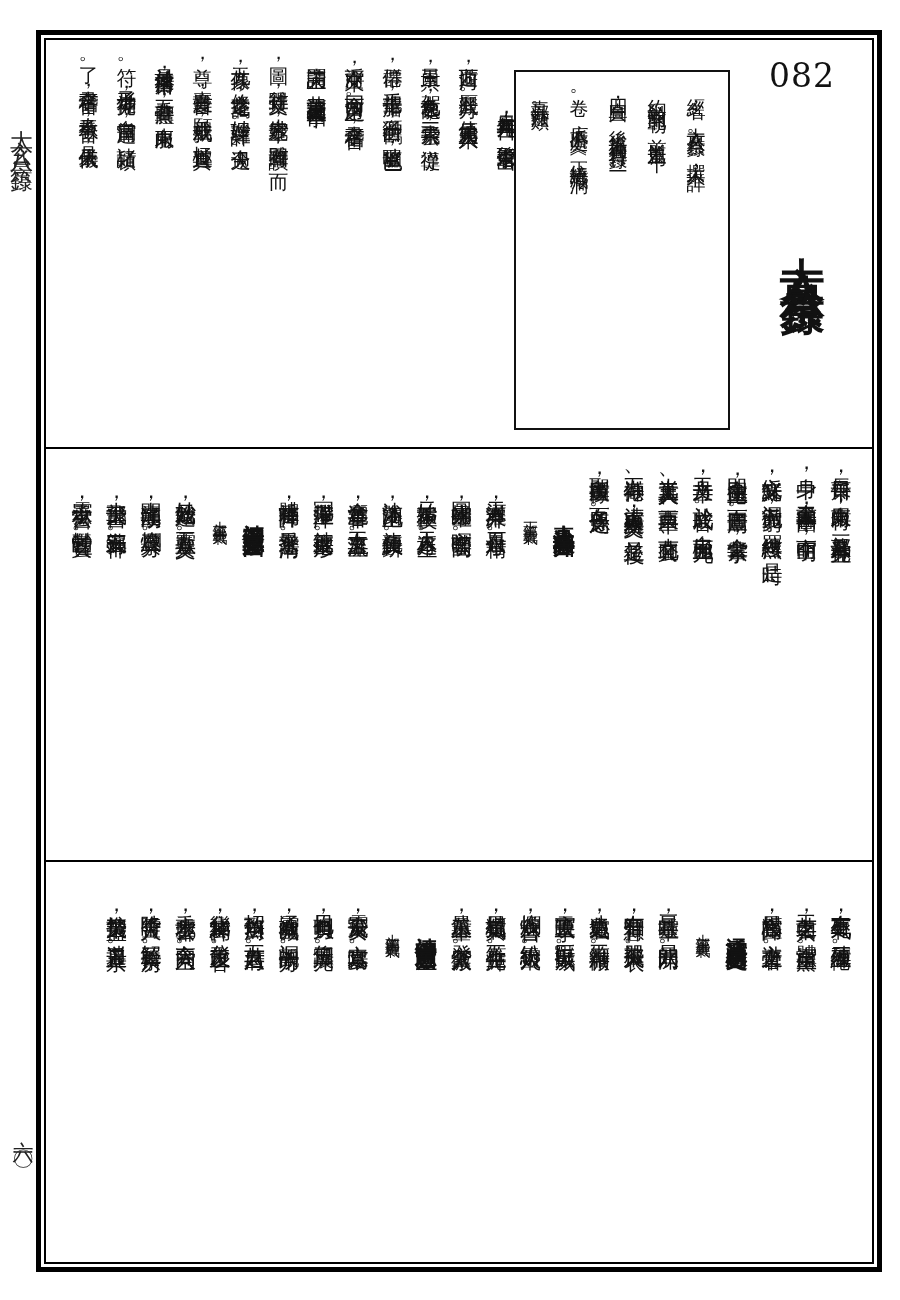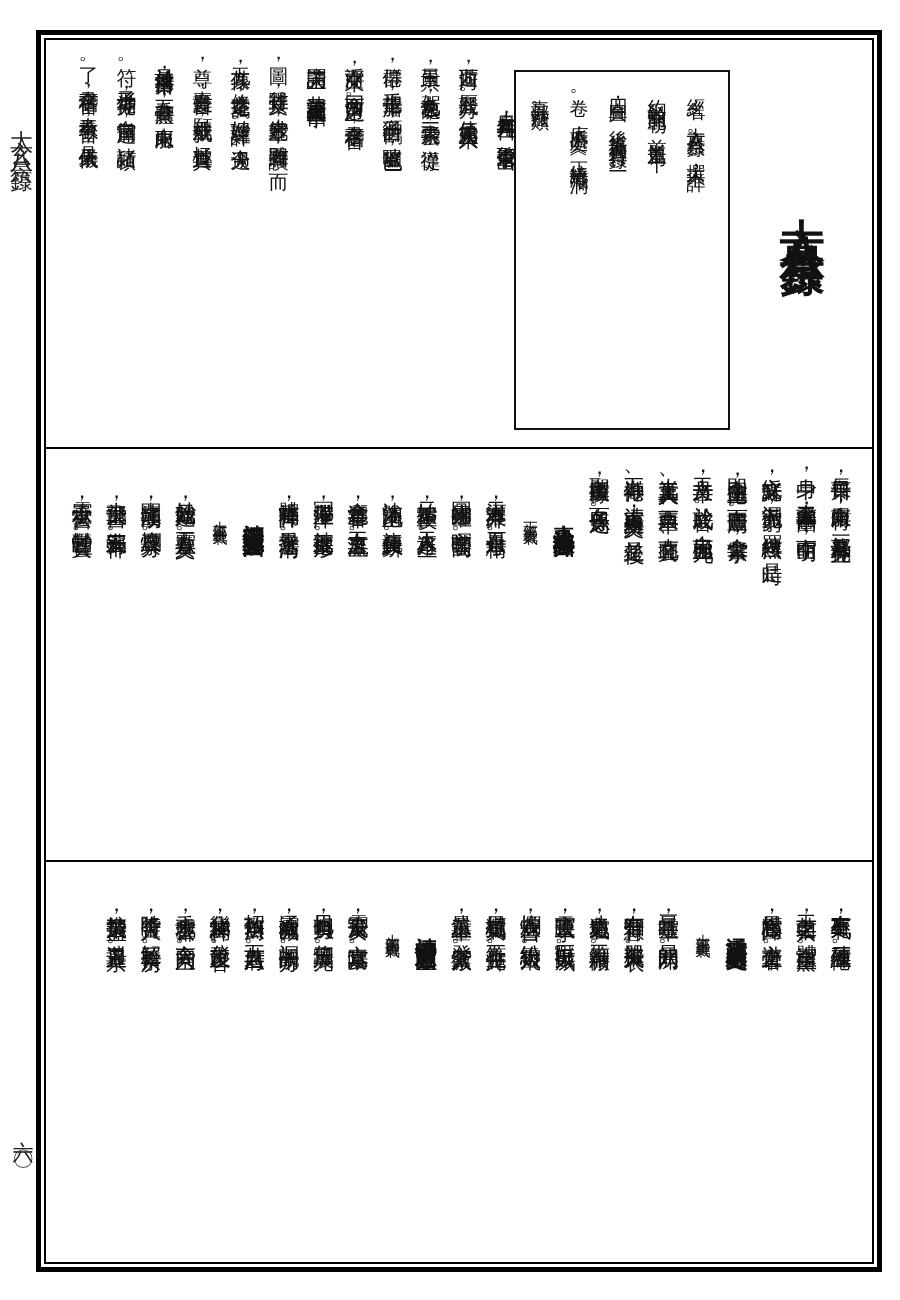--- a/index.html
+++ b/index.html
@@ -72,20 +72,21 @@
         <div class="meta-box">
           <div class="meta-cols vcols">
               <div class="col normal">經名：太玄八景籙。撰人不詳，</div>
               <div class="col normal">約出於南北朝。前半篇為二十</div>
               <div class="col normal">四真圖，後半篇為仙真符籙。一</div>
               <div class="col normal">卷。底本出處：《正統道藏》洞</div>
               <div class="col normal">真部方法類。</div>
             </div>
         </div>
         <div class="header-col">
+          <div class="doc-number">082</div>
           <div class="doc-title">太玄八景籙</div>
         </div>
       </div>
 
       <div class="band band2">
         <div class="band-cols vcols">
             <div class="col normal">長齋千日，東向服符，三部八景神並見</div>
             <div class="col normal">身中，金書玉字二十四圖，空中而明，</div>
             <div class="col normal">文綵光鮮，洞徹无窮，羅縷自然。是時</div>
             <div class="col normal">即命主圖上僊，而畫圖焉。金書紫字，</div>

